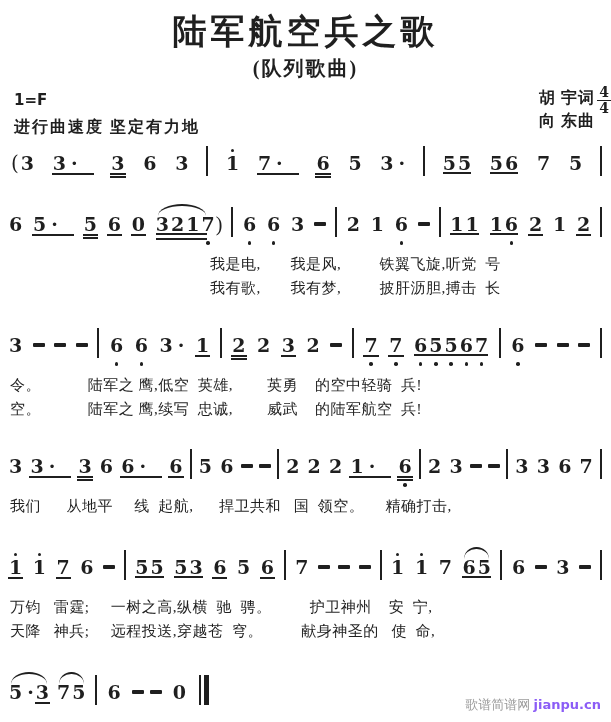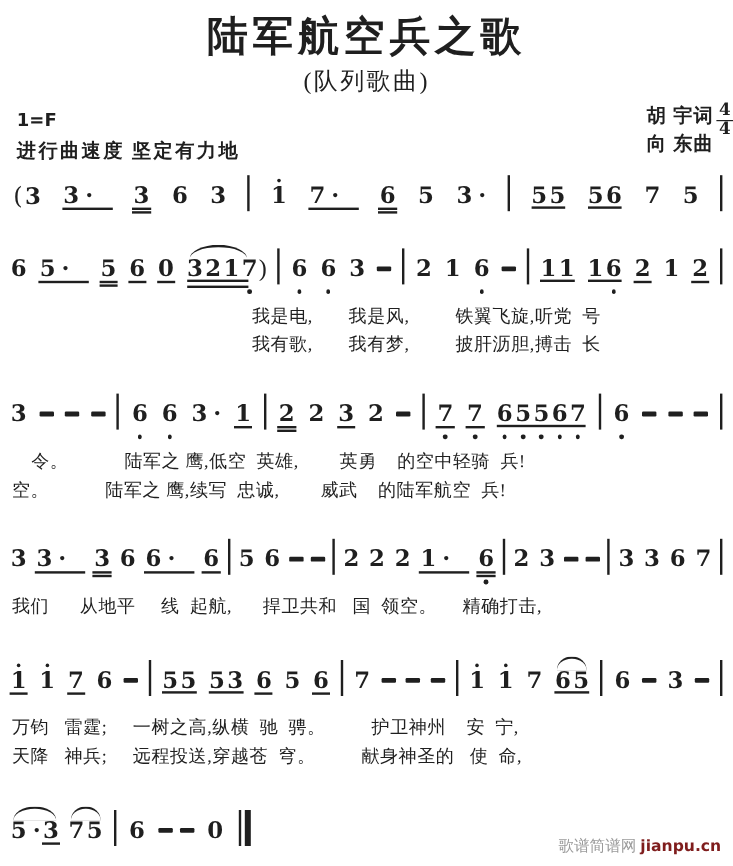--- a/index.html
+++ b/index.html
@@ -2,21 +2,21 @@
 <html style="--ink: #1f1f1f;"><head>
 <meta charset="utf-8">
 <style>
   :root{ --ink:#1f1f1f; }
   html,body{margin:0;padding:0;}
   .page{width:611px;height:722px;background:#ffffff;position:relative;overflow:hidden;
         font-family:"Liberation Serif", serif; color:var(--ink);}
   
   .hdr{position:relative;padding-top:10px;}
   .title{text-align:center;font-size:34px;font-weight:700;line-height:44px;letter-spacing:4px;}
-  .subtitle{text-align:center;font-size:20px;font-weight:400;line-height:28px;letter-spacing:2px;}
+  .subtitle{text-align:center;font-size:20px;font-weight:700;line-height:28px;letter-spacing:2px;}
   .keyrow{display:flex;align-items:center;gap:5px;margin:2px 0 0 14px;height:32px;justify-content:space-between;}
   .keysig{font-family:"DejaVu Sans",sans-serif;font-size:15px;font-weight:700;}
   .meter{display:inline-flex;flex-direction:column;align-items:center;
          font-family:"DejaVu Serif",serif;font-size:14px;font-weight:700;line-height:13px;}
   .meter .mtop{border-bottom:1.5px solid var(--ink);padding:0 2px 1px;}
   .meter .mbot{padding-top:1px;}
   .temporow{margin:0 0 0 14px;font-size:16px;font-weight:600;line-height:22px;letter-spacing:2px;}
   .credits{position:absolute;right:16px;top:86px;text-align:right;font-size:16px;font-weight:600;line-height:23px;letter-spacing:1px;}
   
   #score{position:relative;}
@@ -42,21 +42,21 @@
   .bar{width:2px;height:30px;background:var(--ink);margin-top:2px;}
   .barend{display:inline-flex;gap:3px;margin-top:2px;}
   .barend i{display:block;height:30px;background:var(--ink);}
   .barend .thin{width:2px;} .barend .thick{width:5px;}
   .dash{width:12px;height:3.5px;background:var(--ink);border-radius:1px;margin-top:17px;}
   .spacer{display:inline-block;height:1px;}
   .lyric-row{white-space:pre;font-size:15px;font-weight:400;line-height:24px;letter-spacing:0.5px;}
   
   .footer{position:absolute;right:10px;bottom:8px;font-size:13px;}
   .site-name{color:#9b9b9b;}
-  .site-url{color:#7f1d1d;font-family:"DejaVu Sans",sans-serif;font-weight:700;text-align:center;}
+  .site-url{color:#8b5cf6;font-family:"DejaVu Sans",sans-serif;font-weight:700;text-align:center;}
 </style>
 </head>
 <body>
 
 <div class="page">
 
   <div class="hdr">
     <div class="title">陆军航空兵之歌</div>
     <div class="subtitle">(队列歌曲)</div>
     <div class="keyrow">
@@ -429,21 +429,21 @@
             <span class="nb u0">6</span>
             <span class="nl">
               <span class="dot"></span>
             </span>
           </span>
           <span class="dash"></span>
           <span class="dash"></span>
           <span class="dash"></span>
           <span class="bar"></span>
         </div>
-        <div class="lyric-row" style="margin-left: 26px;">令。           陆军之 鹰,低空  英雄,        英勇    的空中轻骑  兵!</div>
+        <div class="lyric-row" style="margin-left: 10px;">令。           陆军之 鹰,低空  英雄,        英勇    的空中轻骑  兵!</div>
         <div class="lyric-row" style="margin-left: 10px;">空。           陆军之 鹰,续写  忠诚,        威武    的陆军航空  兵!</div>
       </div>
       <div class="score-line-block" style="margin-top: 26px;">
         <div class="sline between">
           <span class="note">
             <span class="nh"></span>
             <span class="nb u0">3</span>
             <span class="nl"></span>
           </span>
           <span class="note">

